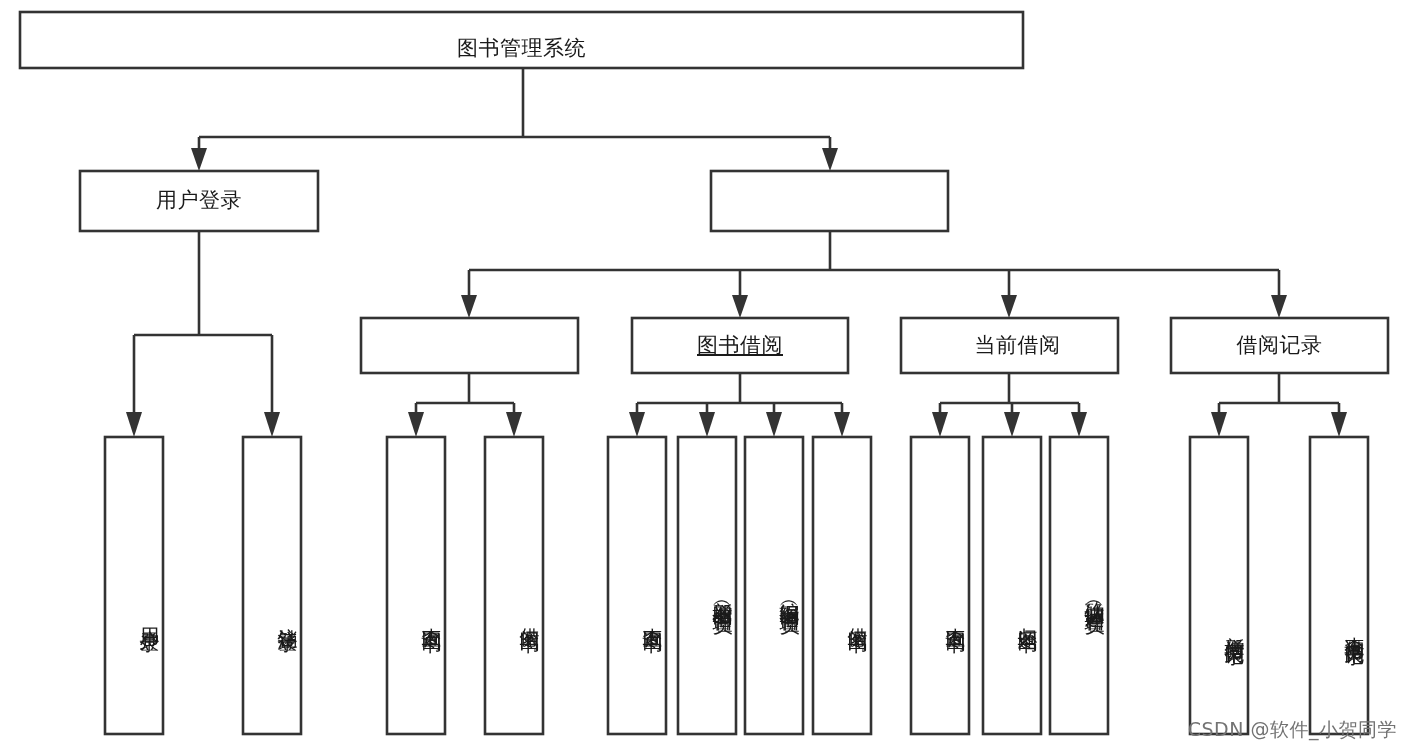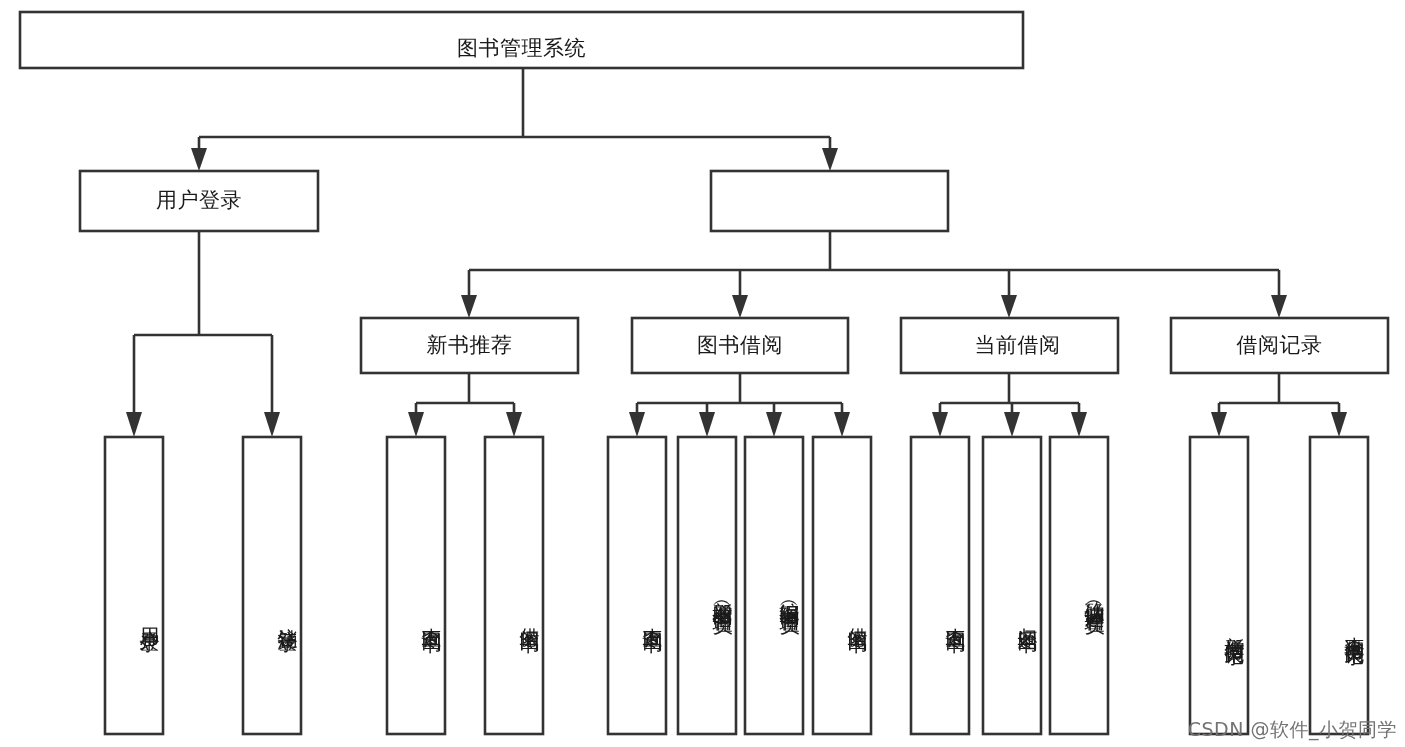--- a/index.html
+++ b/index.html
@@ -172,22 +172,21 @@
     <path class="conn" d="M 1219 403 L 1219 415"></path>
     <path class="conn" d="M 1339 403 L 1339 415"></path>
     <polygon class="arrow-head" points="1211,412 1227,412 1219,437"></polygon>
     <polygon class="arrow-head" points="1331,412 1347,412 1339,437"></polygon>
   </svg>
 
   <div class="node-label label-horizontal" style="left:20px; top:12px; width:1003px; height:73px;">图书管理系统</div>
 
   <div class="node-label label-horizontal" style="left:80px; top:171px; width:238px; height:60px;">用户登录</div>
 
-  <div class="node-label label-horizontal" style="left:361px; top:318px; width:217px; height:55px;">新书推荐</div>
-  <div class="node-label label-horizontal" style="left:632px; top:318px; width:216px; height:55px;">图书借阅</div>
+  <div class="node-label label-horizontal" style="left:632px; top:318px; width:216px; height:55px;text-decoration:underline;">图书借阅</div>
   <div class="node-label label-horizontal" style="left:901px; top:318px; width:233px; height:55px;">当前借阅</div>
   <div class="node-label label-horizontal" style="left:1171px; top:318px; width:217px; height:55px;">借阅记录</div>
 
   <div class="node-label label-vertical pad-mid" style="left:105px; top:437px; width:58px; height:297px;">用户登录</div>
   <div class="node-label label-vertical pad-mid" style="left:243px; top:437px; width:58px; height:297px;">注销登录</div>
 
   <div class="node-label label-vertical pad-mid" style="left:387px; top:437px; width:58px; height:297px;">查询图书</div>
   <div class="node-label label-vertical pad-mid" style="left:485px; top:437px; width:58px; height:297px;">借阅图书</div>
 
   <div class="node-label label-vertical pad-mid" style="left:608px; top:437px; width:58px; height:297px;">查询图书</div>

